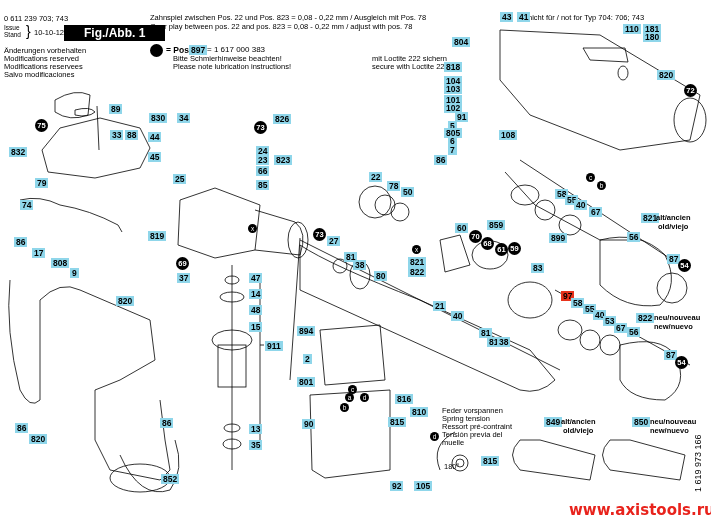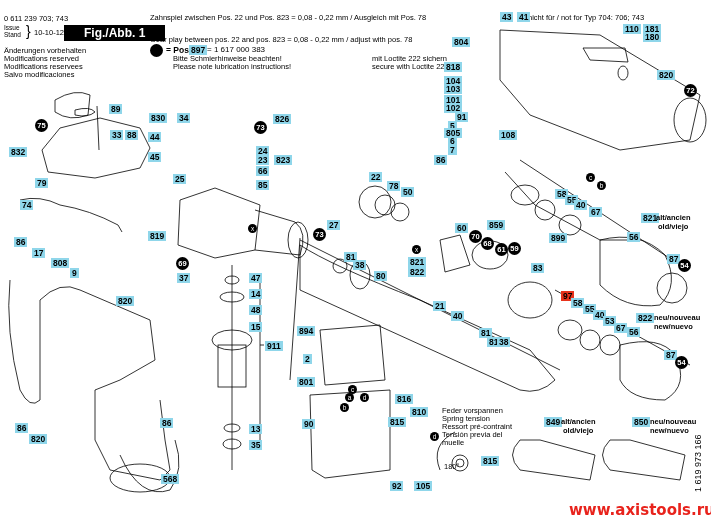--- a/index.html
+++ b/index.html
@@ -25,21 +25,21 @@
 <div class="abs hdr" style="left:4px;top:31px;font-size:6.5px;line-height:7px;">Stand</div>
 <div class="abs hdr" style="left:26px;top:24px;font-size:14px;line-height:14px;">}</div>
 <div class="abs hdr" style="left:34px;top:28px;">10-10-12</div>
 <div class="abs figbox" style="left:64px;top:25px;">Fig./Abb. 1</div>
 <div class="abs hdr" style="left:4px;top:46px;">Änderungen vorbehalten</div>
 <div class="abs hdr" style="left:4px;top:54px;">Modifications reserved</div>
 <div class="abs hdr" style="left:4px;top:62px;">Modifications reservees</div>
 <div class="abs hdr" style="left:4px;top:70px;">Salvo modificaciones</div>
 
 <div class="note" style="left:150px;top:14px;">Zahnspiel zwischen Pos. 22 und Pos. 823 = 0,08 - 0,22 mm / Ausgleich mit Pos. 78</div>
-<div class="note" style="left:150px;top:36px;">Gear play between pos. 22 and pos. 823 = 0,08 - 0,22 mm / adjust with pos. 78</div>
+<div class="note" style="left:150px;top:23px;">Gear play between pos. 22 and pos. 823 = 0,08 - 0,22 mm / adjust with pos. 78</div>
 
 <div class="abs" style="left:150px;top:44px;width:13px;height:13px;border-radius:50%;background:#000;"></div>
 <div class="noteb" style="left:166px;top:46px;font-size:8.5px;">= Pos.</div>
 <div class="lbl" style="left:189px;top:45px;">897</div>
 <div class="note" style="left:207px;top:46px;font-size:8px;">= 1 617 000 383</div>
 <div class="note" style="left:173px;top:55px;">Bitte Schmierhinweise beachten!</div>
 <div class="note" style="left:173px;top:63px;">Please note lubrication instructions!</div>
 
 <div class="note" style="left:372px;top:55px;">mit Loctite 222 sichern</div>
 <div class="note" style="left:372px;top:63px;">secure with Loctite 222</div>
@@ -148,27 +148,27 @@
 <div class="lbl" style="left:249px;top:440px;">35</div>
 
 <div class="lbl" style="left:14px;top:237px;">86</div>
 <div class="lbl" style="left:32px;top:248px;">17</div>
 <div class="lbl" style="left:51px;top:258px;">808</div>
 <div class="lbl" style="left:70px;top:268px;">9</div>
 <div class="lbl" style="left:116px;top:296px;">820</div>
 <div class="lbl" style="left:15px;top:423px;">86</div>
 <div class="lbl" style="left:29px;top:434px;">820</div>
 <div class="lbl" style="left:160px;top:418px;">86</div>
-<div class="lbl" style="left:161px;top:474px;">568</div>
+<div class="lbl" style="left:161px;top:474px;">852</div>
 
 <div class="lbl" style="left:369px;top:172px;">22</div>
 <div class="lbl" style="left:387px;top:181px;">78</div>
 <div class="lbl" style="left:401px;top:187px;">50</div>
 <div class="circ" style="left:313px;top:228px;">73</div>
-<div class="lbl" style="left:327px;top:220px;">27</div>
+<div class="lbl" style="left:327px;top:236px;">27</div>
 <div class="lbl" style="left:344px;top:252px;">81</div>
 <div class="lbl" style="left:353px;top:260px;">38</div>
 <div class="lbl" style="left:374px;top:271px;">80</div>
 <div class="lbl" style="left:408px;top:257px;">821</div>
 <div class="lbl" style="left:408px;top:267px;">822</div>
 <div class="lbl" style="left:433px;top:301px;">21</div>
 
 <div class="lbl" style="left:297px;top:326px;">894</div>
 <div class="lbl" style="left:303px;top:354px;">2</div>
 <div class="lbl" style="left:297px;top:377px;">801</div>

